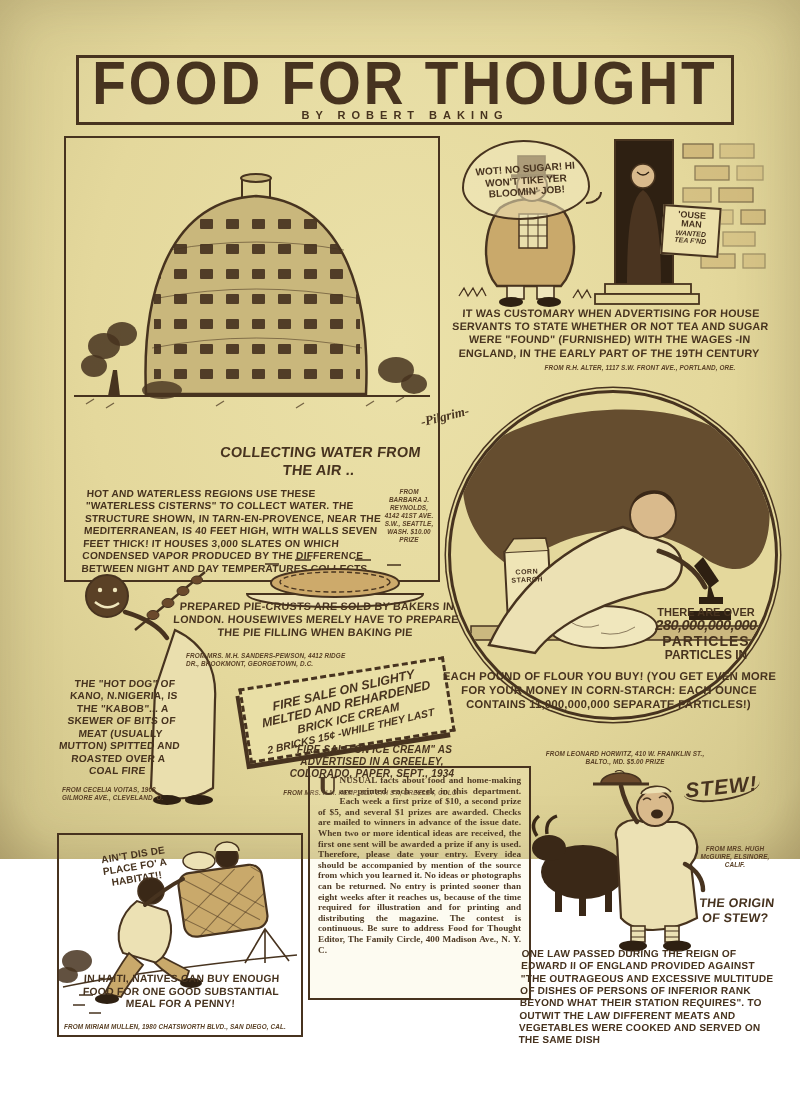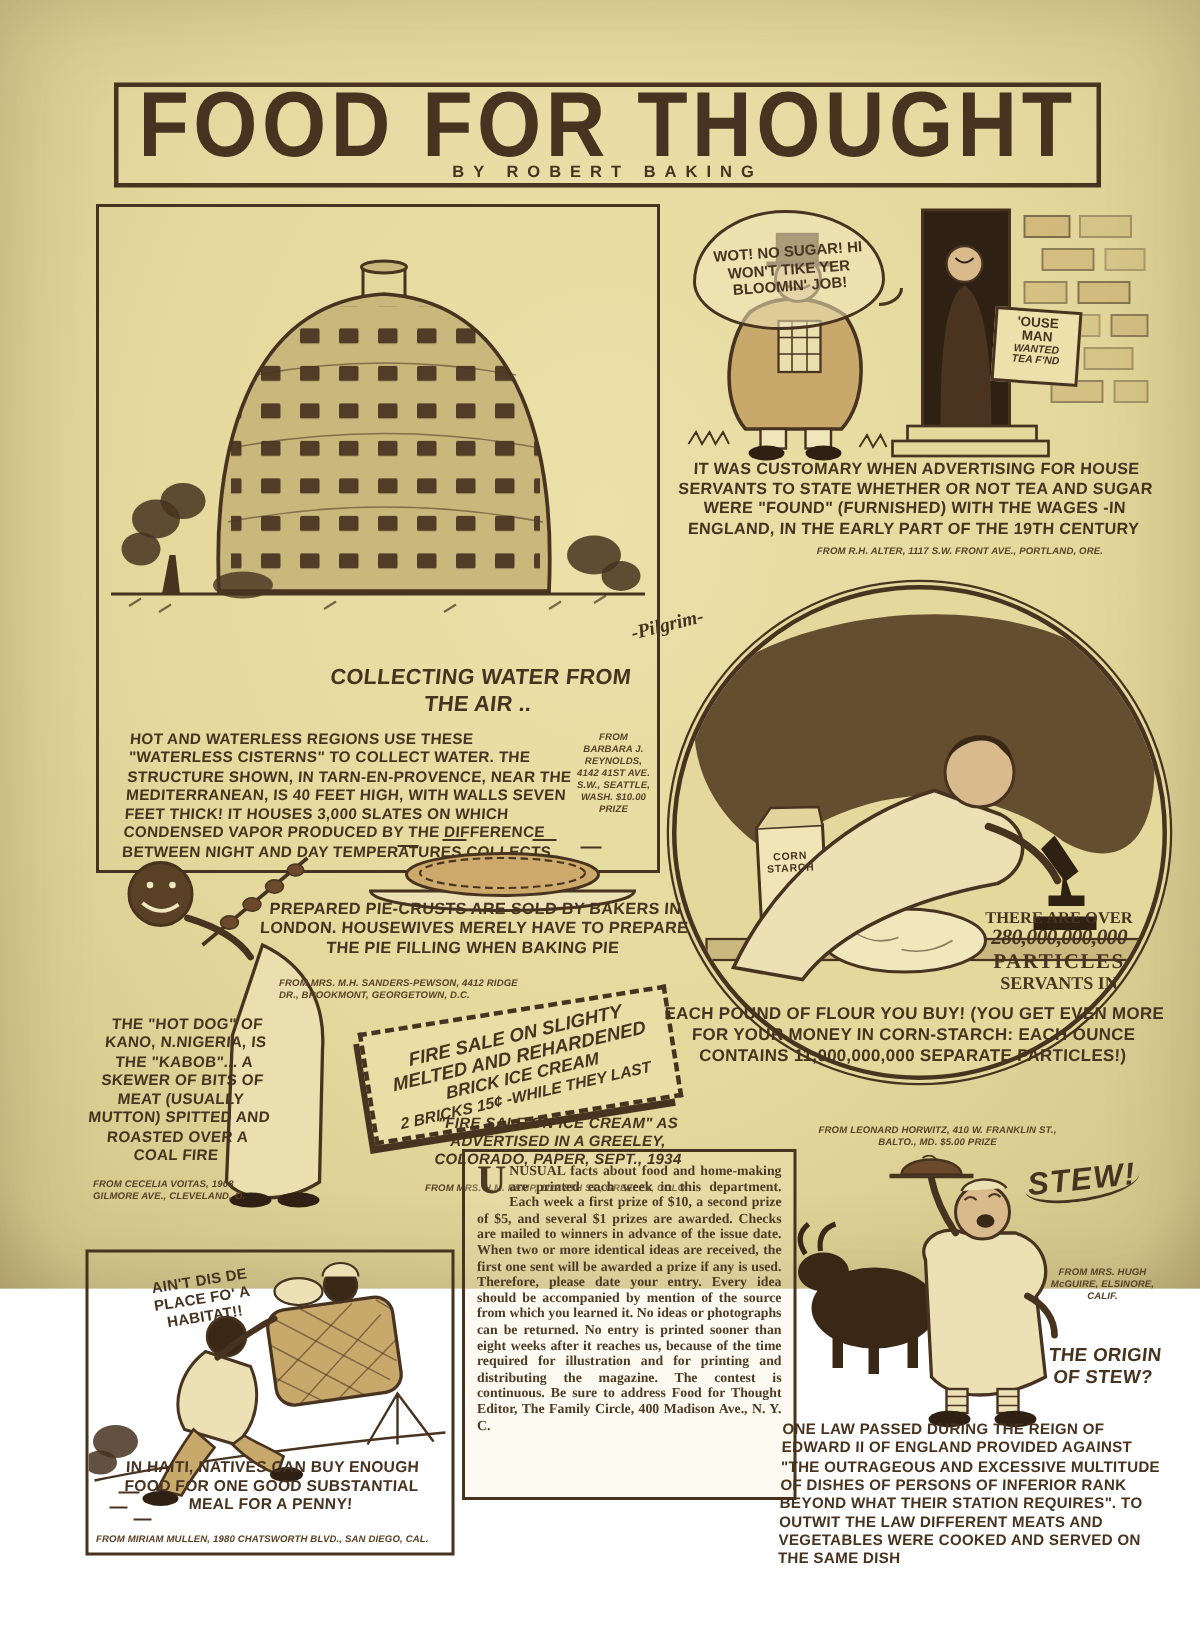--- a/index.html
+++ b/index.html
@@ -39,21 +39,21 @@
   .door-sign .s2{font-size:7px;font-style:italic;font-weight:bold;}
   .servants-cap{left:443px;top:307px;width:334px;font-size:10.8px;transform:skewX(-3deg);}
   .servants-credit{left:540px;top:364px;width:200px;text-align:center;}
   .signature{left:420px;top:406px;width:70px;font-family:"Liberation Serif",serif;font-style:italic;
     font-weight:bold;font-size:13px;transform:rotate(-14deg);}
   
   .circle{left:448px;top:390px;width:330px;height:330px;border:3px solid var(--ink);border-radius:50%;
     overflow:hidden;background:var(--paper);box-shadow:0 0 0 2px var(--paper),0 0 0 3.5px var(--ink);}
   .corn-label{left:505px;top:568px;width:44px;text-align:center;font-size:7px;font-weight:bold;
     line-height:1.1;letter-spacing:.5px;transform:rotate(-3deg);z-index:5;}
-  .flour-lead{left:632px;top:606px;width:148px;text-align:center;z-index:6;line-height:1.1;font-family:Liberation Serif, serif;}
+  .flour-lead{left:632px;top:606px;width:148px;text-align:center;z-index:6;line-height:1.1;}
   .flour-lead .a{font-size:11px;font-weight:bold;}
   .flour-lead .b{font-size:14.5px;font-weight:bold;font-style:italic;letter-spacing:-.5px;}
   .flour-lead .c{font-size:14px;font-weight:bold;letter-spacing:1px;}
   .flour-lead .d{font-size:12px;font-weight:bold;}
   .flour-cap{left:440px;top:670px;width:338px;font-size:11.3px;z-index:6;transform:skewX(-2deg);}
   .flour-credit{left:540px;top:750px;width:170px;text-align:center;z-index:6;}
   
   .kabob-cap{left:58px;top:678px;width:126px;font-size:10.2px;text-align:center;transform:skewX(-5deg);}
   .kabob-credit{left:62px;top:786px;width:110px;}
   
@@ -214,21 +214,21 @@
     </svg>
   </div>
   <div class="abs corn-label">
     <div>CORN</div>
     <div>STARCH</div>
   </div>
   <div class="abs flour-lead">
     <div class="a">THERE ARE OVER</div>
     <div class="b">280,000,000,000</div>
     <div class="c">PARTICLES</div>
-    <div class="d">SERVANTS IN</div>
+    <div class="d">PARTICLES IN</div>
   </div>
   <div class="abs hand ctr flour-cap">EACH POUND OF FLOUR YOU BUY! (YOU GET EVEN MORE FOR YOUR MONEY IN CORN-STARCH: EACH OUNCE CONTAINS 11,000,000,000 SEPARATE PARTICLES!)</div>
   <div class="abs credit flour-credit">FROM LEONARD HORWITZ, 410 W. FRANKLIN ST., BALTO., MD.  $5.00 PRIZE</div>
 
   <svg class="abs" style="left:55px;top:560px" width="190" height="248" viewBox="0 0 190 248">
     <g>
       <path d="M120,70 C150,84 162,110 160,140 L158,228 C136,242 108,242 96,228 L100,130 Z" fill="#eadfae" stroke="#47331f" stroke-width="2.2"></path>
       <circle cx="52" cy="36" r="21" fill="#5a4126" stroke="#47331f" stroke-width="2"></circle>
       <path d="M40,42 q12,10 24,1" stroke="#f0e7bd" stroke-width="2.4" fill="none"></path>
       <circle cx="45" cy="30" r="2.2" fill="#f0e7bd"></circle>

